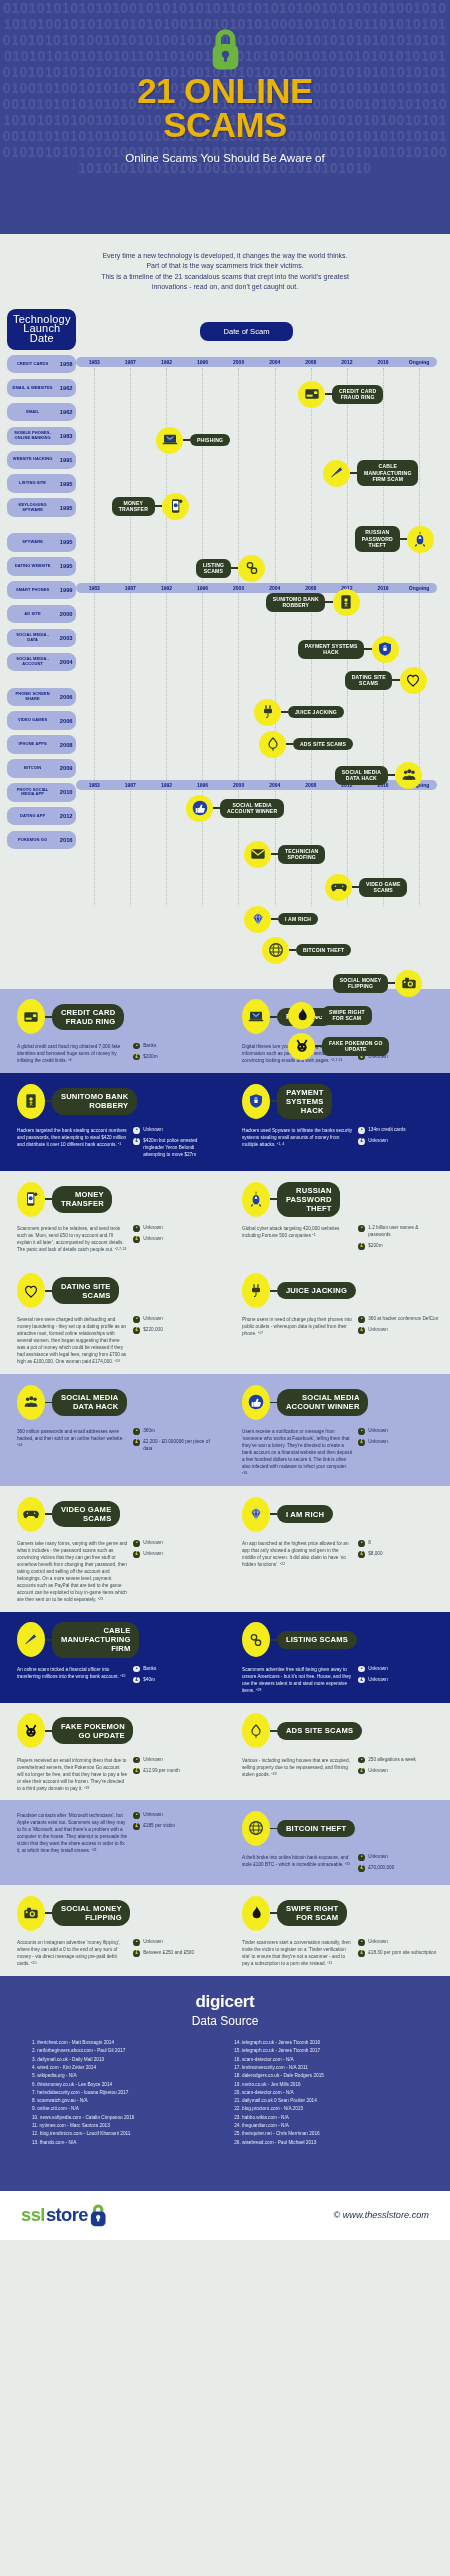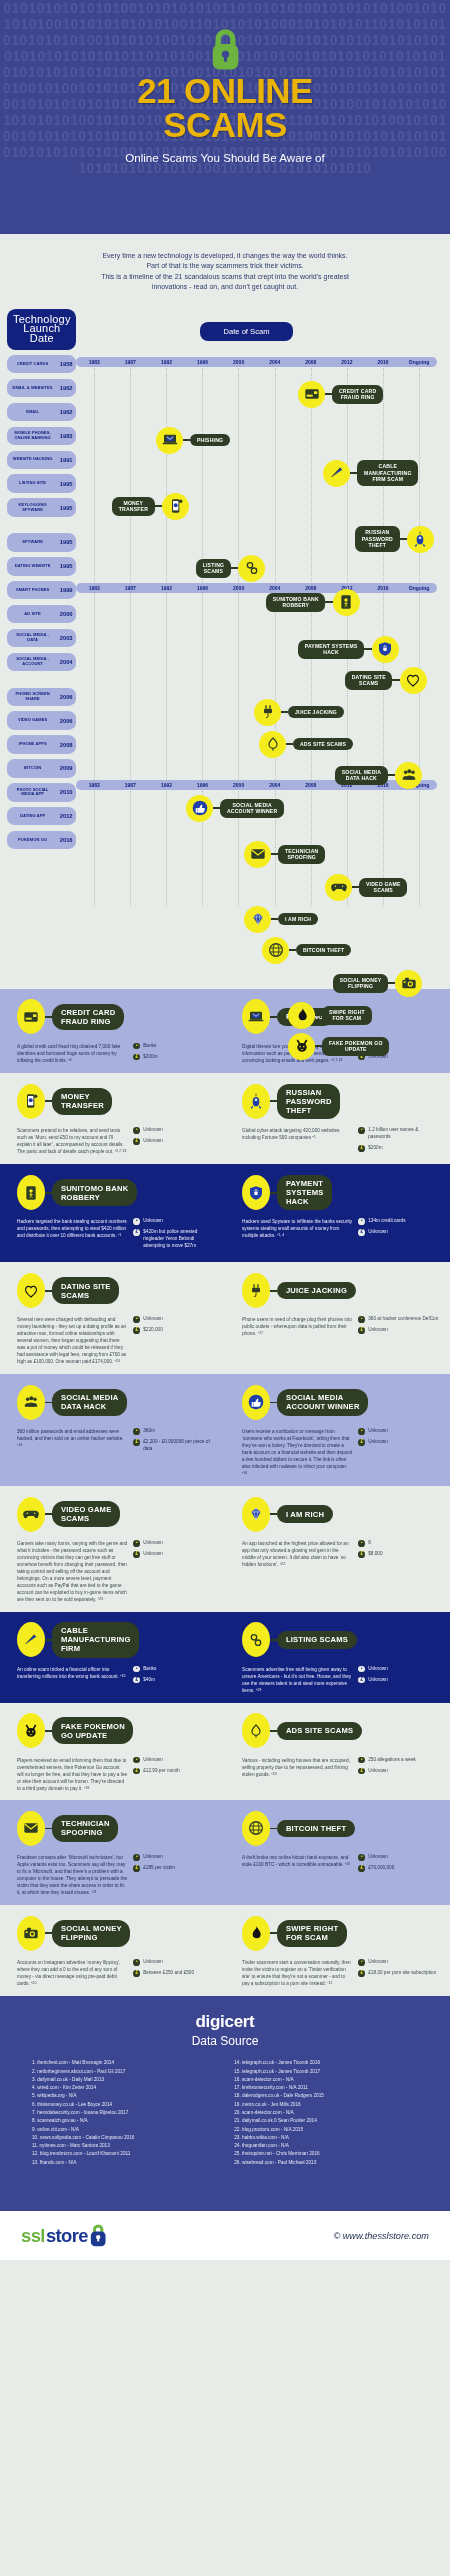--- a/index.html
+++ b/index.html
@@ -206,21 +206,21 @@
     flex:0 0 28px;
   }
   .card-title {
     background:#2f3d24;
     color:#fff;
     border-radius:12px;
     padding:4.3px 8.6px;
     font-size:7.6px;
     line-height:9px;
     font-weight:700;
-    text-align:left;
+    text-align:right;
     white-space:pre-line;
     letter-spacing:0.2px;
   }
   .card-body { display:flex; gap:6.1px; }
   .card-desc {
     flex:1.35;
     font-size:4.7px;
     line-height:7px;
   }
   .card-desc .ref { font-size:3.7px; vertical-align:1.2px; }
@@ -743,20 +743,79 @@
                 </div>
                 <div class="stat">
                   <span class="stat-ico">£</span>
          <span class="stat-txt">Unknown</span>
                 </div>
               </div>
             </div>
           </div>
         </div>
       </div>
+      <div class="band navy">
+        <div class="cards">
+          <div class="card">
+            <div class="card-head">
+              <span class="oval">
+                <svg width="16" height="16" viewBox="0 0 24 24">
+                  <rect x="5" y="2" width="14" height="20" rx="2" fill="#2f3d24"></rect>
+                  <circle cx="12" cy="9" r="2.6" fill="#f5ec1d"></circle>
+                  <path d="M12 12 v5 M9.5 14.5 h5 M10 19 l2-2 2 2" stroke="#f5ec1d" stroke-width="1.3" fill="none"></path>
+                </svg>
+              </span>
+       <span class="connector"></span>
+       <span class="card-title">SUNITOMO BANK
+ROBBERY</span>
+            </div>
+            <div class="card-body">
+              <div class="card-desc">Hackers targeted the bank stealing account numbers and passwords, then attempting to steal $420 million and distribute it over 10 different bank accounts. <span class="ref">•1</span></div>
+              <div class="stats">
+                <div class="stat">
+                  <span class="stat-ico">•</span>
+         <span class="stat-txt">Unknown</span>
+                </div>
+                <div class="stat">
+                  <span class="stat-ico">£</span>
+         <span class="stat-txt">$420m but police arrested ringleader Yeron Belondi attempting to move $27m</span>
+                </div>
+              </div>
+            </div>
+          </div>
+          <div class="card">
+            <div class="card-head">
+              <span class="oval">
+                <svg width="16" height="16" viewBox="0 0 24 24">
+                  <path d="M12 2 L21 5 v7 c0 5-4 9-9 10 -5-1-9-5-9-10 V5 Z" fill="#1f3fa8"></path>
+                  <rect x="9.5" y="10" width="5" height="5" rx="1" fill="#fff"></rect>
+                  <path d="M10.5 10 v-1.6 a1.5 1.5 0 0 1 3 0 V10" stroke="#fff" stroke-width="1.2" fill="none"></path>
+                </svg>
+              </span>
+       <span class="connector"></span>
+       <span class="card-title">PAYMENT
+SYSTEMS
+HACK</span>
+            </div>
+            <div class="card-body">
+              <div class="card-desc">Hackers used Spyware to infiltrate the banks security systems stealing small amounts of money from multiple attacks. <span class="ref">•1, 4</span></div>
+              <div class="stats">
+                <div class="stat">
+                  <span class="stat-ico">•</span>
+         <span class="stat-txt">134m credit cards</span>
+                </div>
+                <div class="stat">
+                  <span class="stat-ico">£</span>
+         <span class="stat-txt">Unknown</span>
+                </div>
+              </div>
+            </div>
+          </div>
+        </div>
+      </div>
       <div class="band gray">
         <div class="cards">
           <div class="card">
             <div class="card-head">
               <span class="oval">
                 <svg width="16" height="16" viewBox="0 0 24 24">
                   <rect x="6" y="2" width="11" height="20" rx="2" fill="#2f3d24"></rect>
                   <rect x="7.5" y="4.5" width="8" height="14" fill="#fff"></rect>
                   <circle cx="11.5" cy="11" r="3" fill="#1f3fa8"></circle>
                   <circle cx="19" cy="5" r="2.6" fill="#2f3d24"></circle>
@@ -798,79 +857,20 @@
             <div class="card-body">
               <div class="card-desc">Global cyber attack targeting 420,000 websites including Fortune 500 companies <span class="ref">•1</span></div>
               <div class="stats">
                 <div class="stat">
                   <span class="stat-ico">•</span>
          <span class="stat-txt">1.2 billion user names &amp; passwords</span>
                 </div>
                 <div class="stat">
                   <span class="stat-ico">£</span>
          <span class="stat-txt">$200m</span>
-                </div>
-              </div>
-            </div>
-          </div>
-        </div>
-      </div>
-      <div class="band navy">
-        <div class="cards">
-          <div class="card">
-            <div class="card-head">
-              <span class="oval">
-                <svg width="16" height="16" viewBox="0 0 24 24">
-                  <rect x="5" y="2" width="14" height="20" rx="2" fill="#2f3d24"></rect>
-                  <circle cx="12" cy="9" r="2.6" fill="#f5ec1d"></circle>
-                  <path d="M12 12 v5 M9.5 14.5 h5 M10 19 l2-2 2 2" stroke="#f5ec1d" stroke-width="1.3" fill="none"></path>
-                </svg>
-              </span>
-       <span class="connector"></span>
-       <span class="card-title">SUNITOMO BANK
-ROBBERY</span>
-            </div>
-            <div class="card-body">
-              <div class="card-desc">Hackers targeted the bank stealing account numbers and passwords, then attempting to steal $420 million and distribute it over 10 different bank accounts. <span class="ref">•1</span></div>
-              <div class="stats">
-                <div class="stat">
-                  <span class="stat-ico">•</span>
-         <span class="stat-txt">Unknown</span>
-                </div>
-                <div class="stat">
-                  <span class="stat-ico">£</span>
-         <span class="stat-txt">$420m but police arrested ringleader Yeron Belondi attempting to move $27m</span>
-                </div>
-              </div>
-            </div>
-          </div>
-          <div class="card">
-            <div class="card-head">
-              <span class="oval">
-                <svg width="16" height="16" viewBox="0 0 24 24">
-                  <path d="M12 2 L21 5 v7 c0 5-4 9-9 10 -5-1-9-5-9-10 V5 Z" fill="#1f3fa8"></path>
-                  <rect x="9.5" y="10" width="5" height="5" rx="1" fill="#fff"></rect>
-                  <path d="M10.5 10 v-1.6 a1.5 1.5 0 0 1 3 0 V10" stroke="#fff" stroke-width="1.2" fill="none"></path>
-                </svg>
-              </span>
-       <span class="connector"></span>
-       <span class="card-title">PAYMENT
-SYSTEMS
-HACK</span>
-            </div>
-            <div class="card-body">
-              <div class="card-desc">Hackers used Spyware to infiltrate the banks security systems stealing small amounts of money from multiple attacks. <span class="ref">•1, 4</span></div>
-              <div class="stats">
-                <div class="stat">
-                  <span class="stat-ico">•</span>
-         <span class="stat-txt">134m credit cards</span>
-                </div>
-                <div class="stat">
-                  <span class="stat-ico">£</span>
-         <span class="stat-txt">Unknown</span>
                 </div>
               </div>
             </div>
           </div>
         </div>
       </div>
       <div class="band gray">
         <div class="cards">
           <div class="card">
             <div class="card-head">
@@ -1154,31 +1154,20 @@
          <span class="stat-txt">Unknown</span>
                 </div>
               </div>
             </div>
           </div>
         </div>
       </div>
       <div class="band lilac">
         <div class="cards">
           <div class="card">
-            <div class="card-head">
-              <span class="oval">
-                <svg width="16" height="16" viewBox="0 0 24 24">
-                  <rect x="2" y="5" width="20" height="14" rx="2" fill="#2f3d24"></rect>
-                  <path d="M2.5 6 L12 13.5 L21.5 6" stroke="#f5ec1d" stroke-width="2" fill="none"></path>
-                </svg>
-              </span>
-       <span class="connector"></span>
-       <span class="card-title">TECHNICIAN
-SPOOFING</span>
-            </div>
             <div class="card-body">
               <div class="card-desc">Fraudster contacts after ‘Microsoft technicians’, but Apple variants exist too. Scammers say all they may to fix a ‘Microsoft, and that there’s a problem with a computer in the house. They attempt to persuade the victim that they want the share access in order to fix it, at which time they install viruses. <span class="ref">•21</span></div>
               <div class="stats">
                 <div class="stat">
                   <span class="stat-ico">•</span>
          <span class="stat-txt">Unknown</span>
                 </div>
                 <div class="stat">
                   <span class="stat-ico">£</span>
          <span class="stat-txt">£185 per victim</span>

